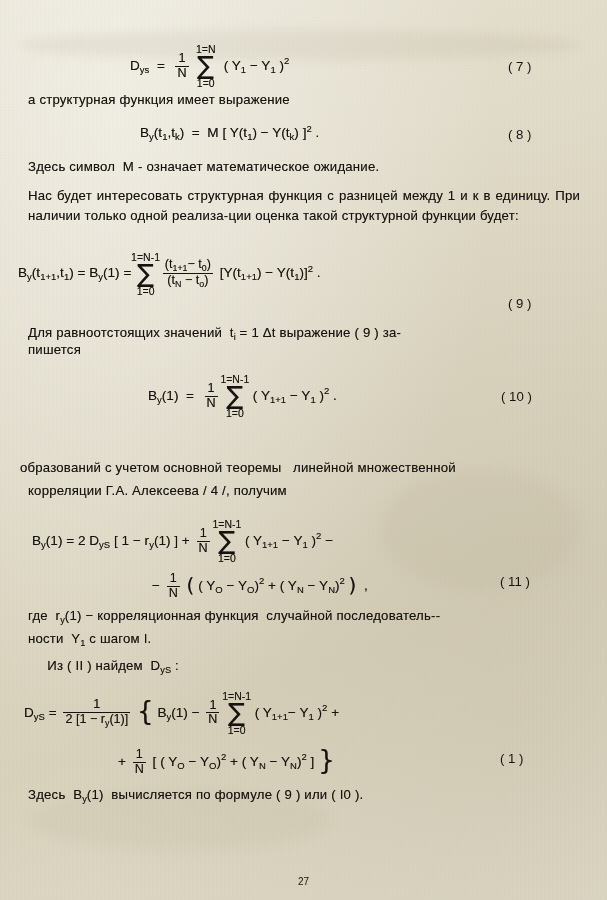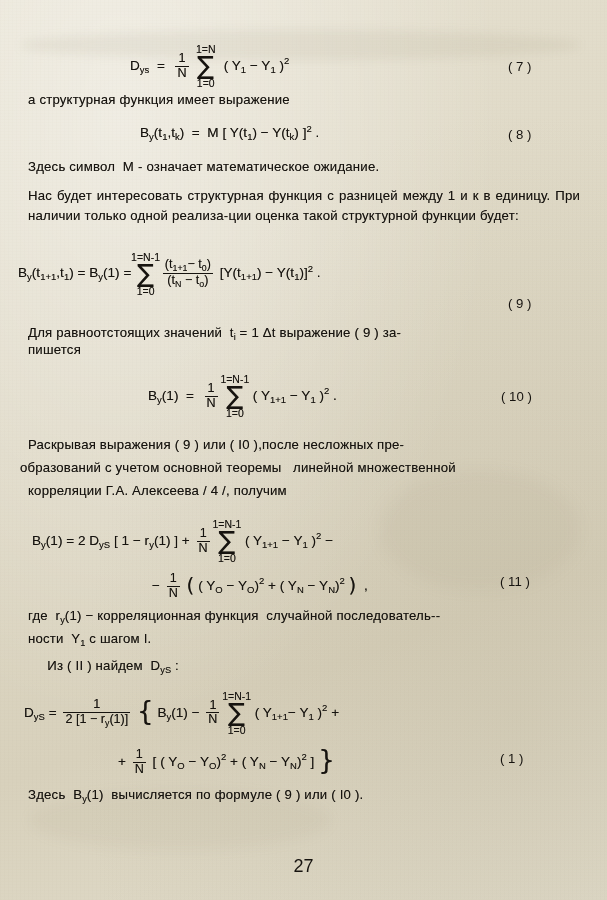--- a/index.html
+++ b/index.html
@@ -139,22 +139,23 @@
     line-height: 0;
     position: relative;
     top: 2px;
     font-family: "DejaVu Sans", sans-serif;
   }
   .pagenum {
     position: absolute;
     left: 0;
     width: 607px;
     text-align: center;
-    font-size: 18px;
-    color: #16130f;
+    font-size: 10px;
+    color: #16130f;
+    margin-top: 20px;
   }
 </style>
 </head>
 <body>
 
 <div class="page">
   <div class="grain"></div>
   <div class="smudge1"></div>
   <div class="smudge2"></div>
   <div class="smudge3"></div>
@@ -194,21 +195,20 @@
     <div class="para" style="left:28px; top:343px;">пишется</div>
 
     <div class="formula" style="left:148px; top:382px;">
       B<sub>y</sub>(1) &nbsp;=&nbsp;
       <span class="frac"><span class="n">1</span><span class="d">N</span></span>
       <span class="sum"><span class="top">1=N-1</span><span class="sg">∑</span><span class="bot">1=0</span></span>
       &nbsp;( Y<sub>1+1</sub> − Y<sub>1</sub> )<sup>2</sup> .
     </div>
     <div class="num" style="left:491px; top:390px;margin-left:10px;">( 10 )</div>
 
-    <div class="para" style="left:28px; top:438px;">Раскрывая выражения ( 9 ) или ( I0 ),после несложных пре-</div>
     <div class="para" style="left:20px; top:461px;">образований с учетом основной теоремы   линейной множественной</div>
     <div class="para" style="left:28px; top:484px;">корреляции Г.А. Алексеева / 4 /, получим</div>
 
     <div class="formula" style="left:32px; top:527px;">
       B<sub>y</sub>(1) = 2 D<sub>уS</sub> [ 1 − r<sub>y</sub>(1) ] +
       <span class="frac"><span class="n">1</span><span class="d">N</span></span>
       <span class="sum"><span class="top">1=N-1</span><span class="sg">∑</span><span class="bot">1=0</span></span>
       &nbsp;( Y<sub>1+1</sub> − Y<sub>1</sub> )<sup>2</sup> −
     </div>
     <div class="formula" style="left:152px; top:572px;">

